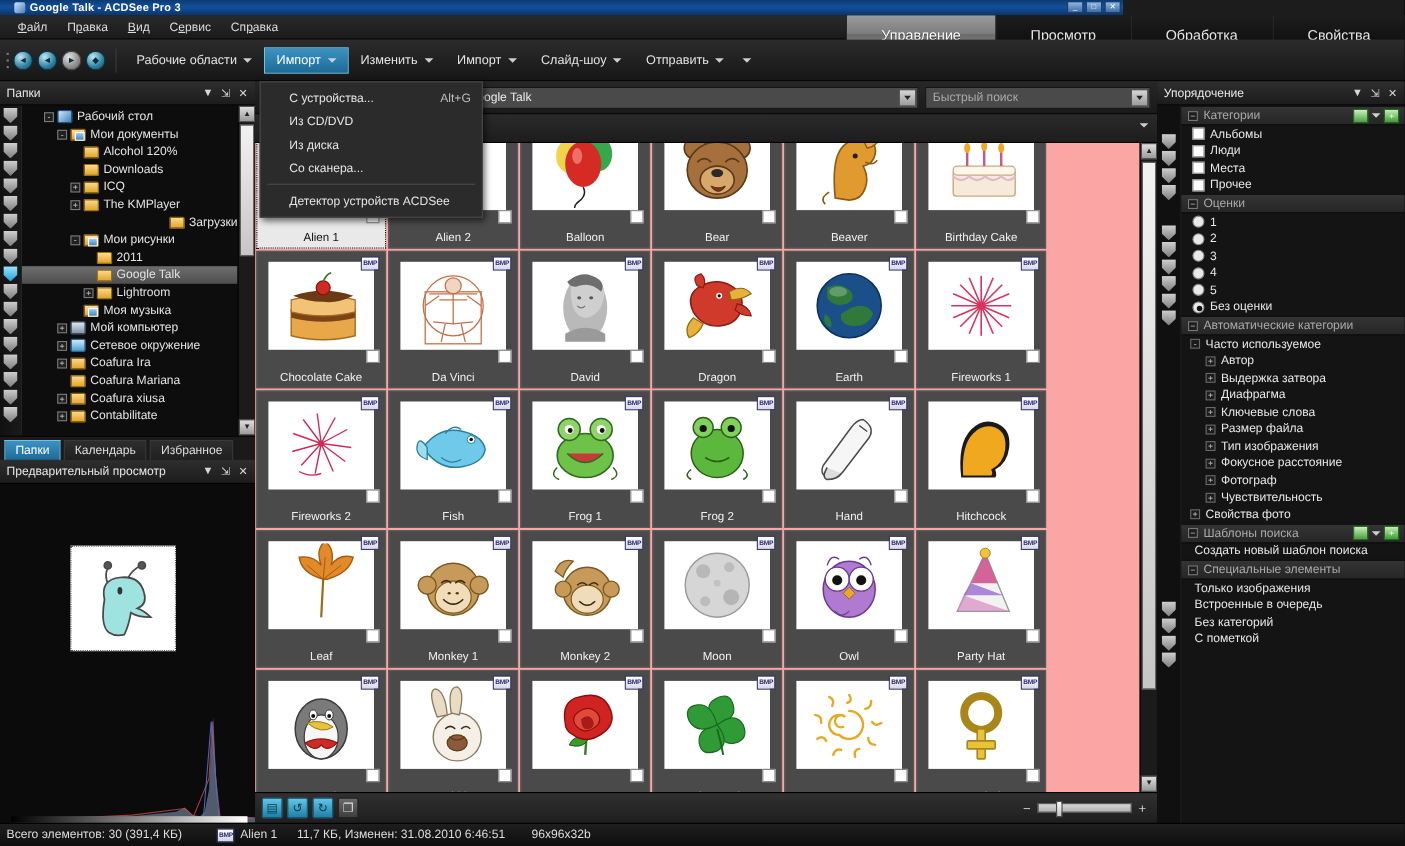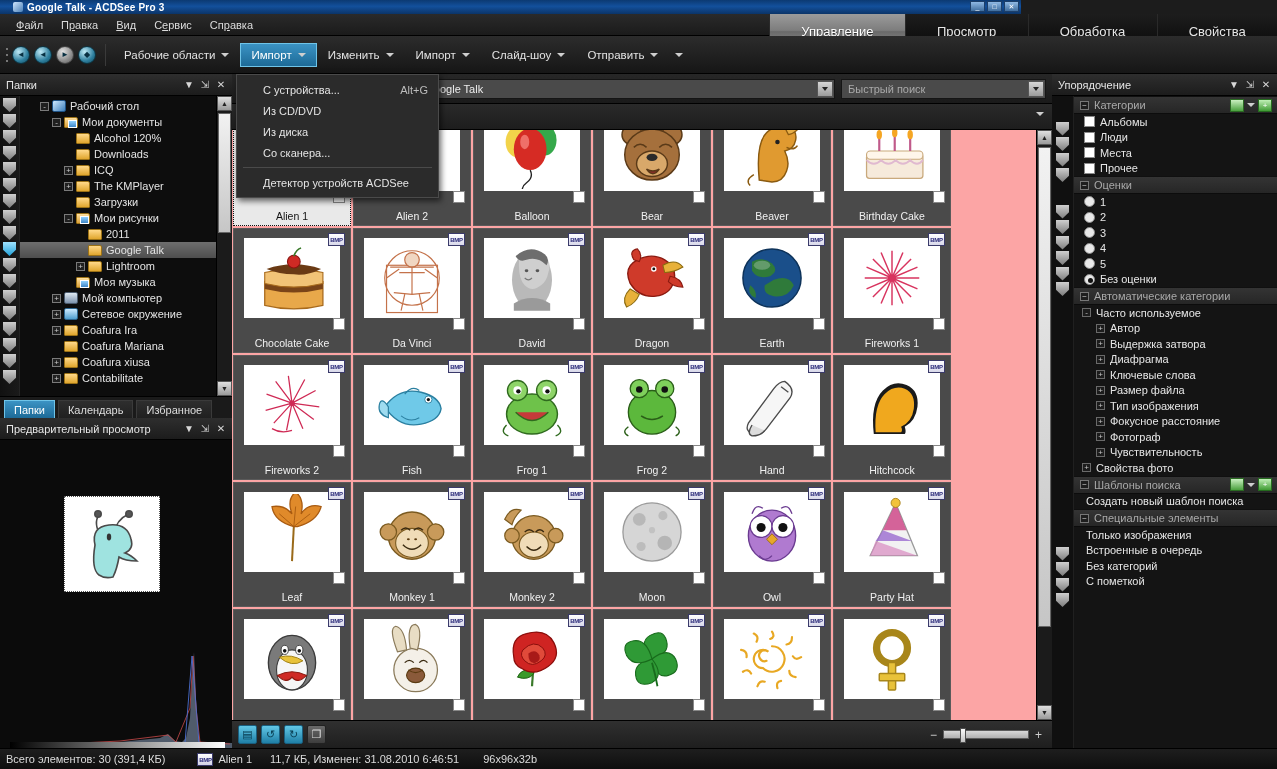--- a/index.html
+++ b/index.html
@@ -350,21 +350,21 @@
           <div class="trow" style="padding-left: 44px;">
             <span class="expander">+</span>
             <span class="folder"></span>
             <span>ICQ</span>
           </div>
           <div class="trow" style="padding-left: 44px;">
             <span class="expander">+</span>
             <span class="folder"></span>
             <span>The KMPlayer</span>
           </div>
-          <div class="trow" style="padding-left: 44px;">
+          <div class="trow" style="padding-left: 44px; justify-content: flex-end;">
             <span class="expander none"></span>
             <span class="folder"></span>
             <span>Загрузки</span>
           </div>
           <div class="trow" style="padding-left: 44px;">
             <span class="expander">-</span>
             <span class="folder pic"></span>
             <span>Мои рисунки</span>
           </div>
           <div class="trow" style="padding-left: 56px;">

